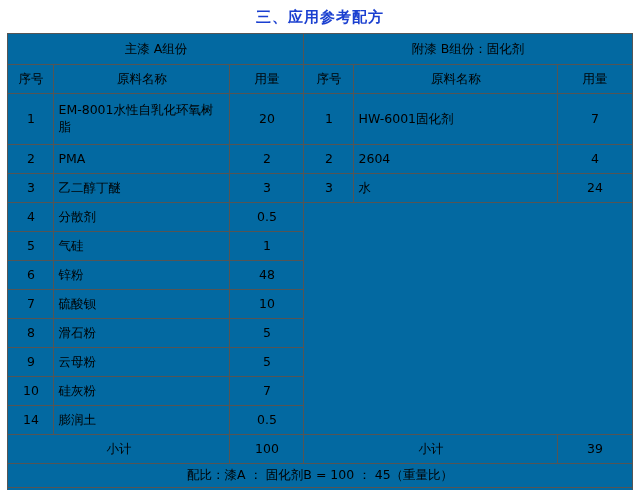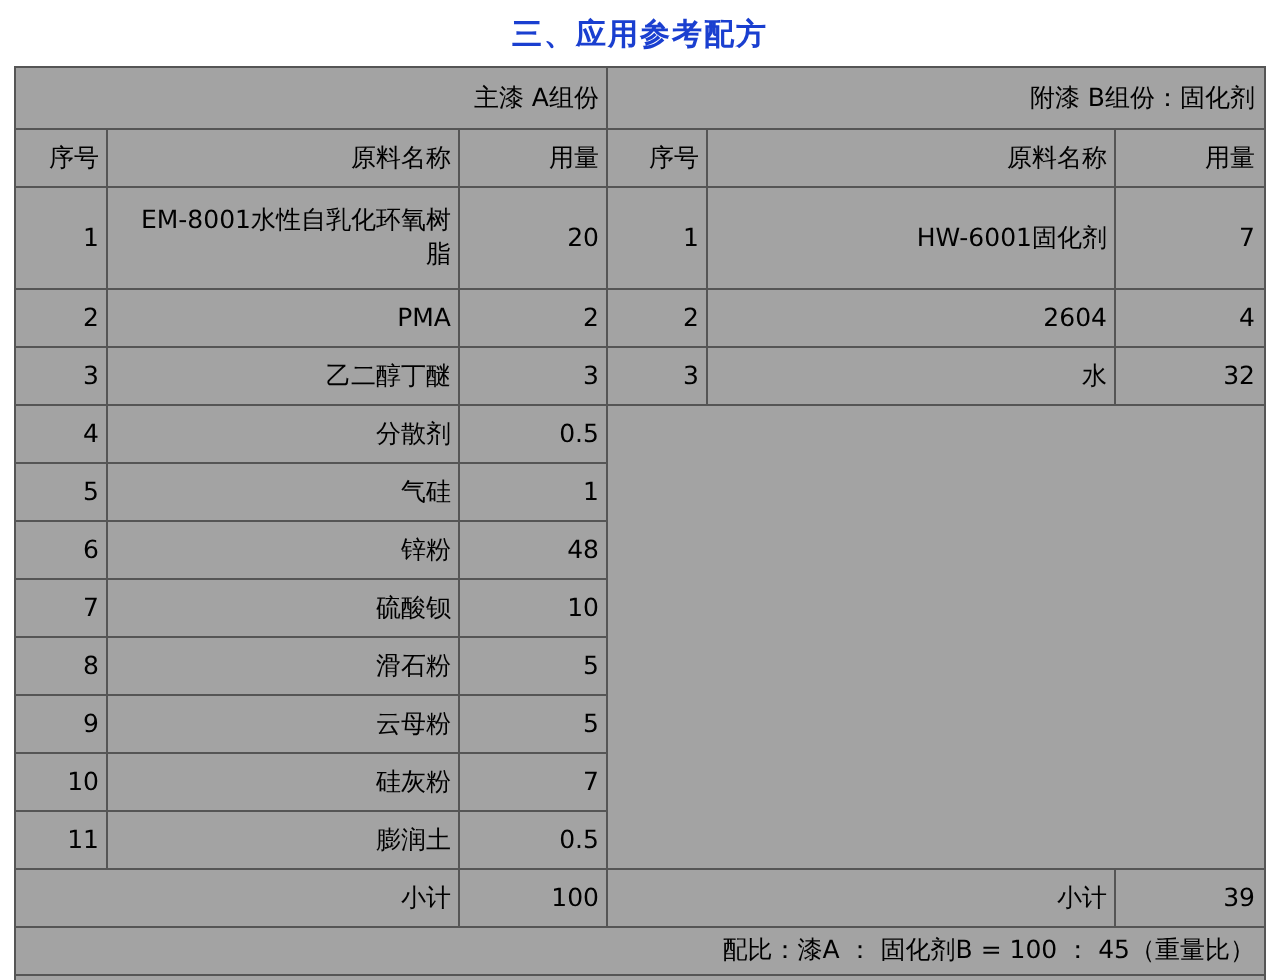--- a/index.html
+++ b/index.html
@@ -34,22 +34,21 @@
     margin: 0 auto;
     table-layout: fixed;
   }
   table.formula td, table.formula th {
     border: 1px solid #555555;
     font-size: 12.5px;
     font-weight: normal;
     padding: 3px 4px;
     line-height: 1.35;
     vertical-align: middle;
-    background: #a3a3a3;
-    text-align: right;
+    background: #0369a1;
   }
   .hdr-group {
     text-align: center;
     font-weight: bold;
     font-size: 13px;
     height: 24px;
   }
   .col-hdr {
     text-align: center;
     font-weight: bold;
@@ -125,21 +124,21 @@
         <td class="c-name row-cell">2604</td>
         <td class="c-amt row-cell">4</td>
       </tr>
 
       <tr>
         <td class="c-num row-cell">3</td>
         <td class="c-name row-cell">乙二醇丁醚</td>
         <td class="c-amt row-cell">3</td>
         <td class="c-num row-cell">3</td>
         <td class="c-name row-cell">水</td>
-        <td class="c-amt row-cell">32</td>
+        <td class="c-amt row-cell">24</td>
       </tr>
 
       <tr>
         <td class="c-num row-cell">4</td>
         <td class="c-name row-cell">分散剂</td>
         <td class="c-amt row-cell">0.5</td>
         <td class="blank" rowspan="8" colspan="3"></td>
       </tr>
 
       <tr>
@@ -166,21 +165,21 @@
         <td class="c-num row-cell">9</td>
         <td class="c-name row-cell">云母粉</td>
         <td class="c-amt row-cell">5</td>
       </tr>
       <tr>
         <td class="c-num row-cell">10</td>
         <td class="c-name row-cell">硅灰粉</td>
         <td class="c-amt row-cell">7</td>
       </tr>
       <tr>
-        <td class="c-num row-cell">11</td>
+        <td class="c-num row-cell">14</td>
         <td class="c-name row-cell">膨润土</td>
         <td class="c-amt row-cell">0.5</td>
       </tr>
 
       <tr>
         <td class="subtotal row-cell" colspan="2">小计</td>
         <td class="c-amt row-cell">100</td>
         <td class="subtotal row-cell" colspan="2">小计</td>
         <td class="c-amt row-cell">39</td>
       </tr>

